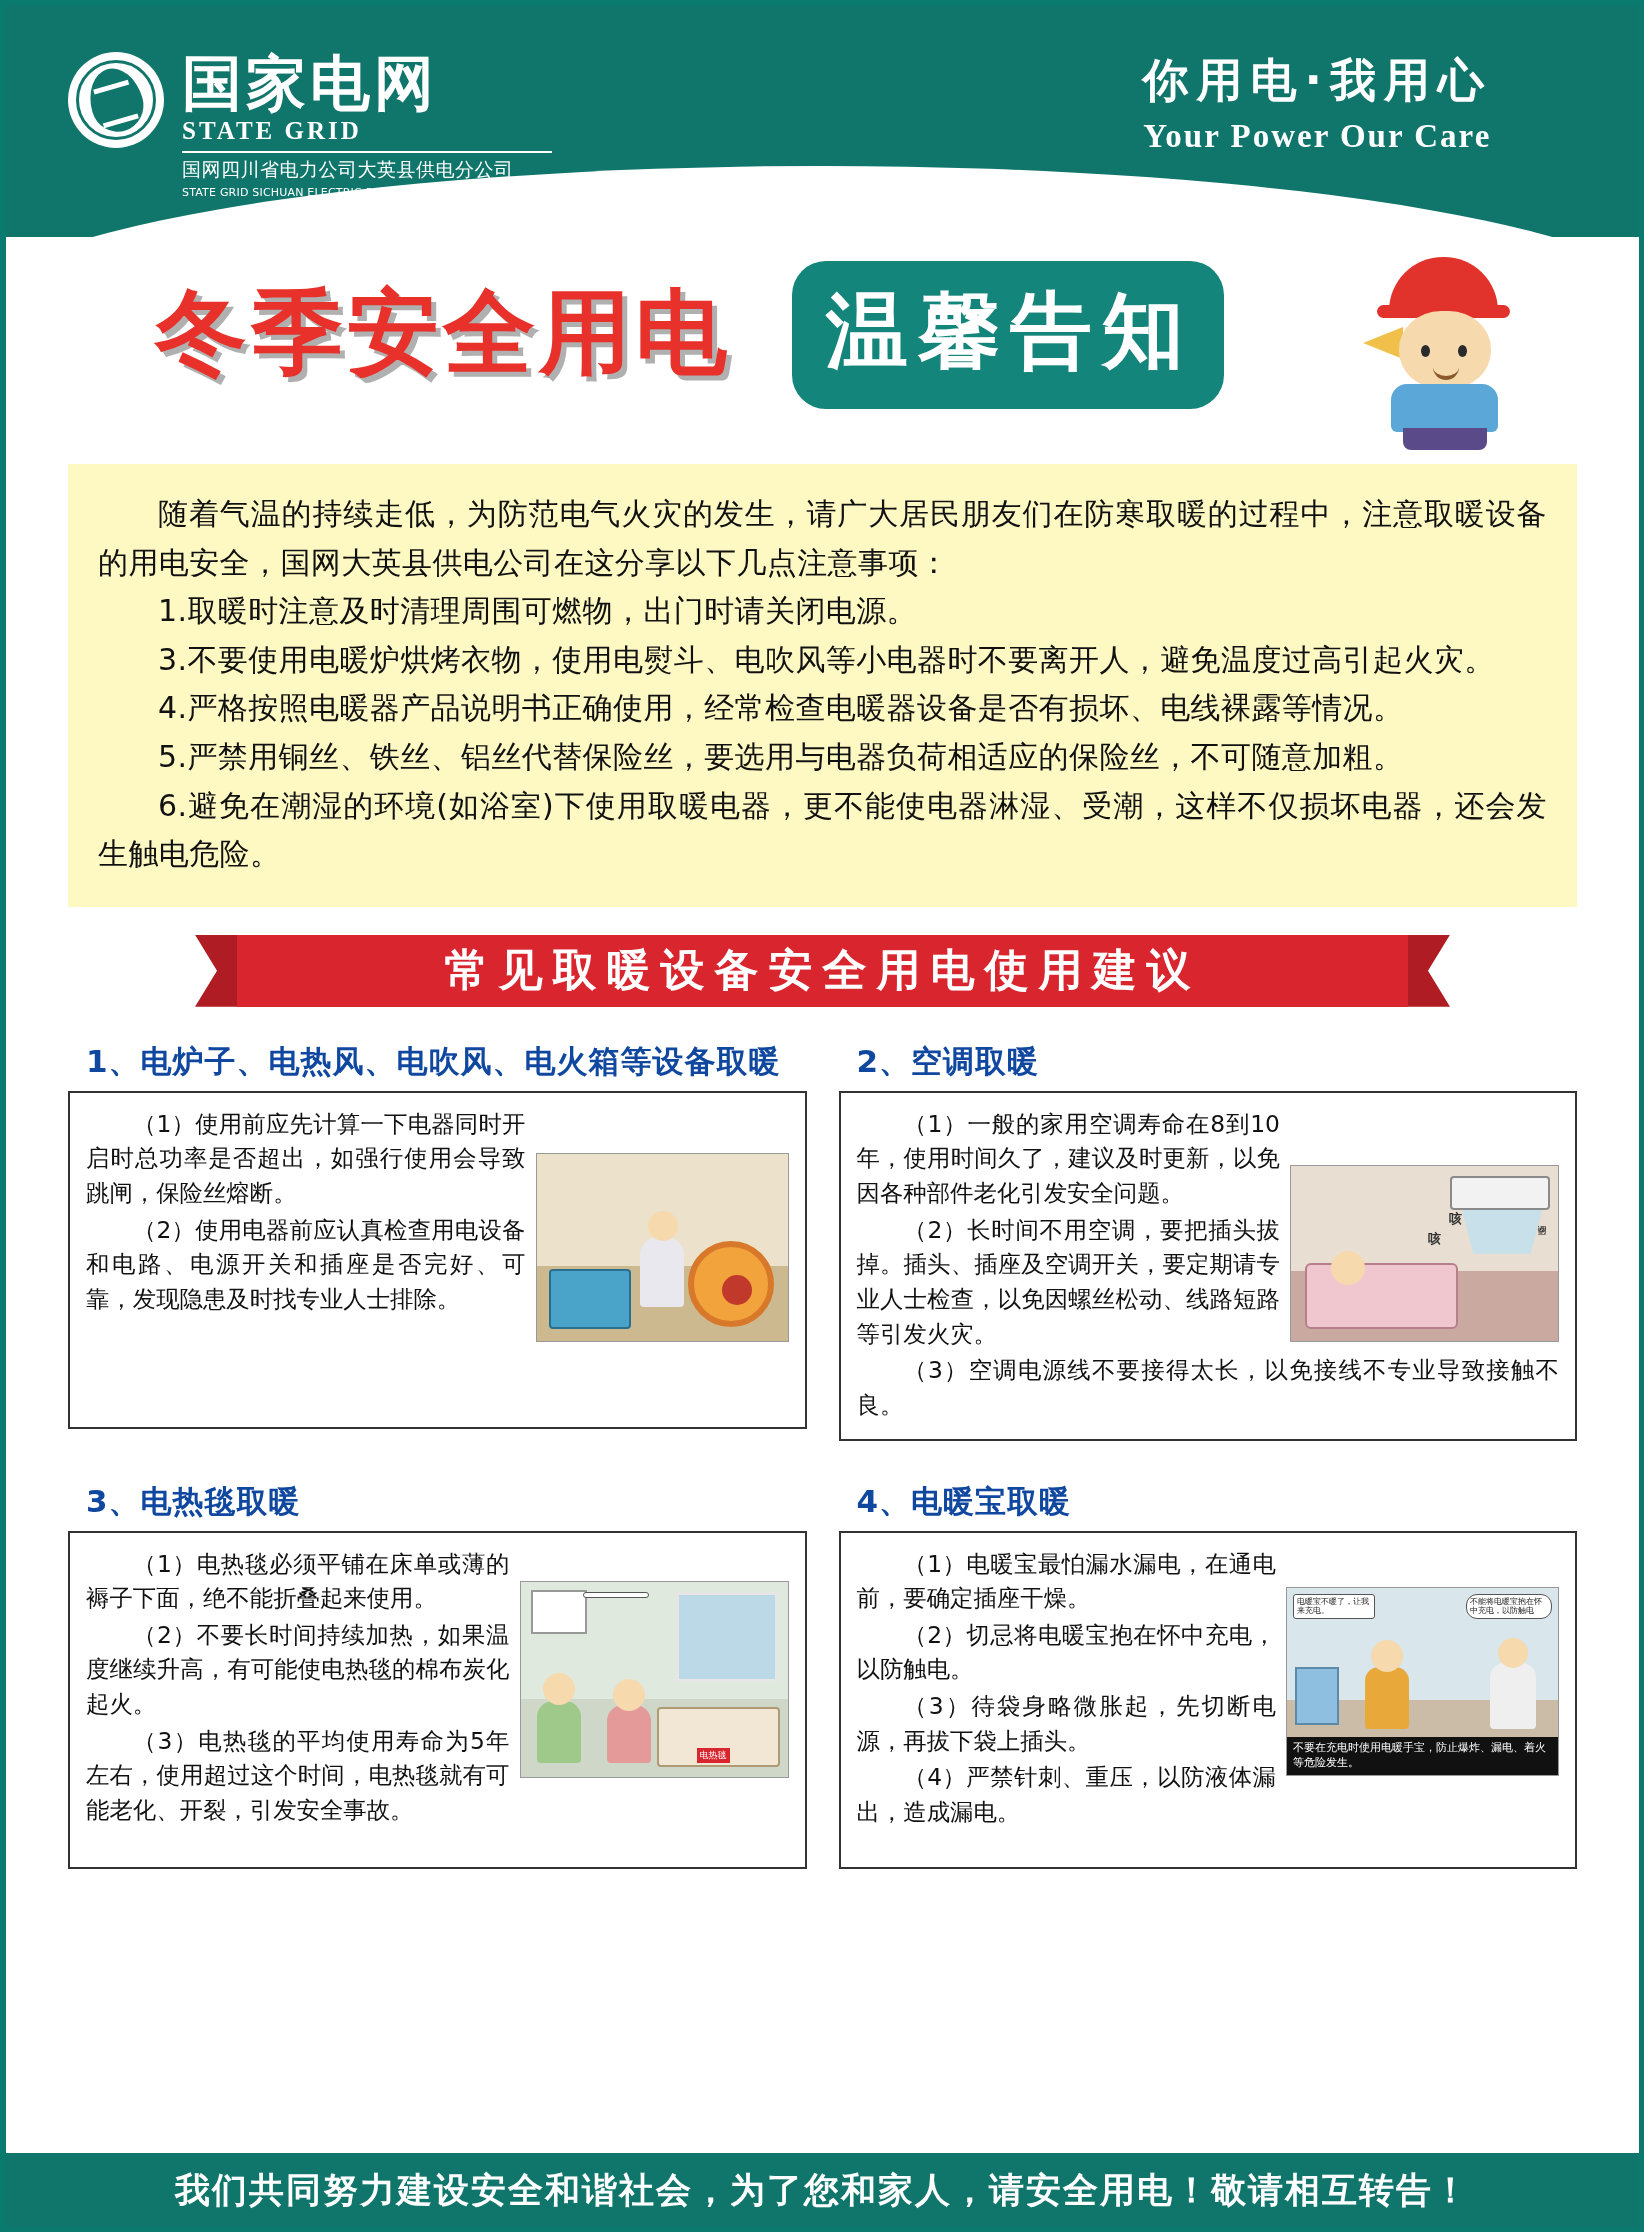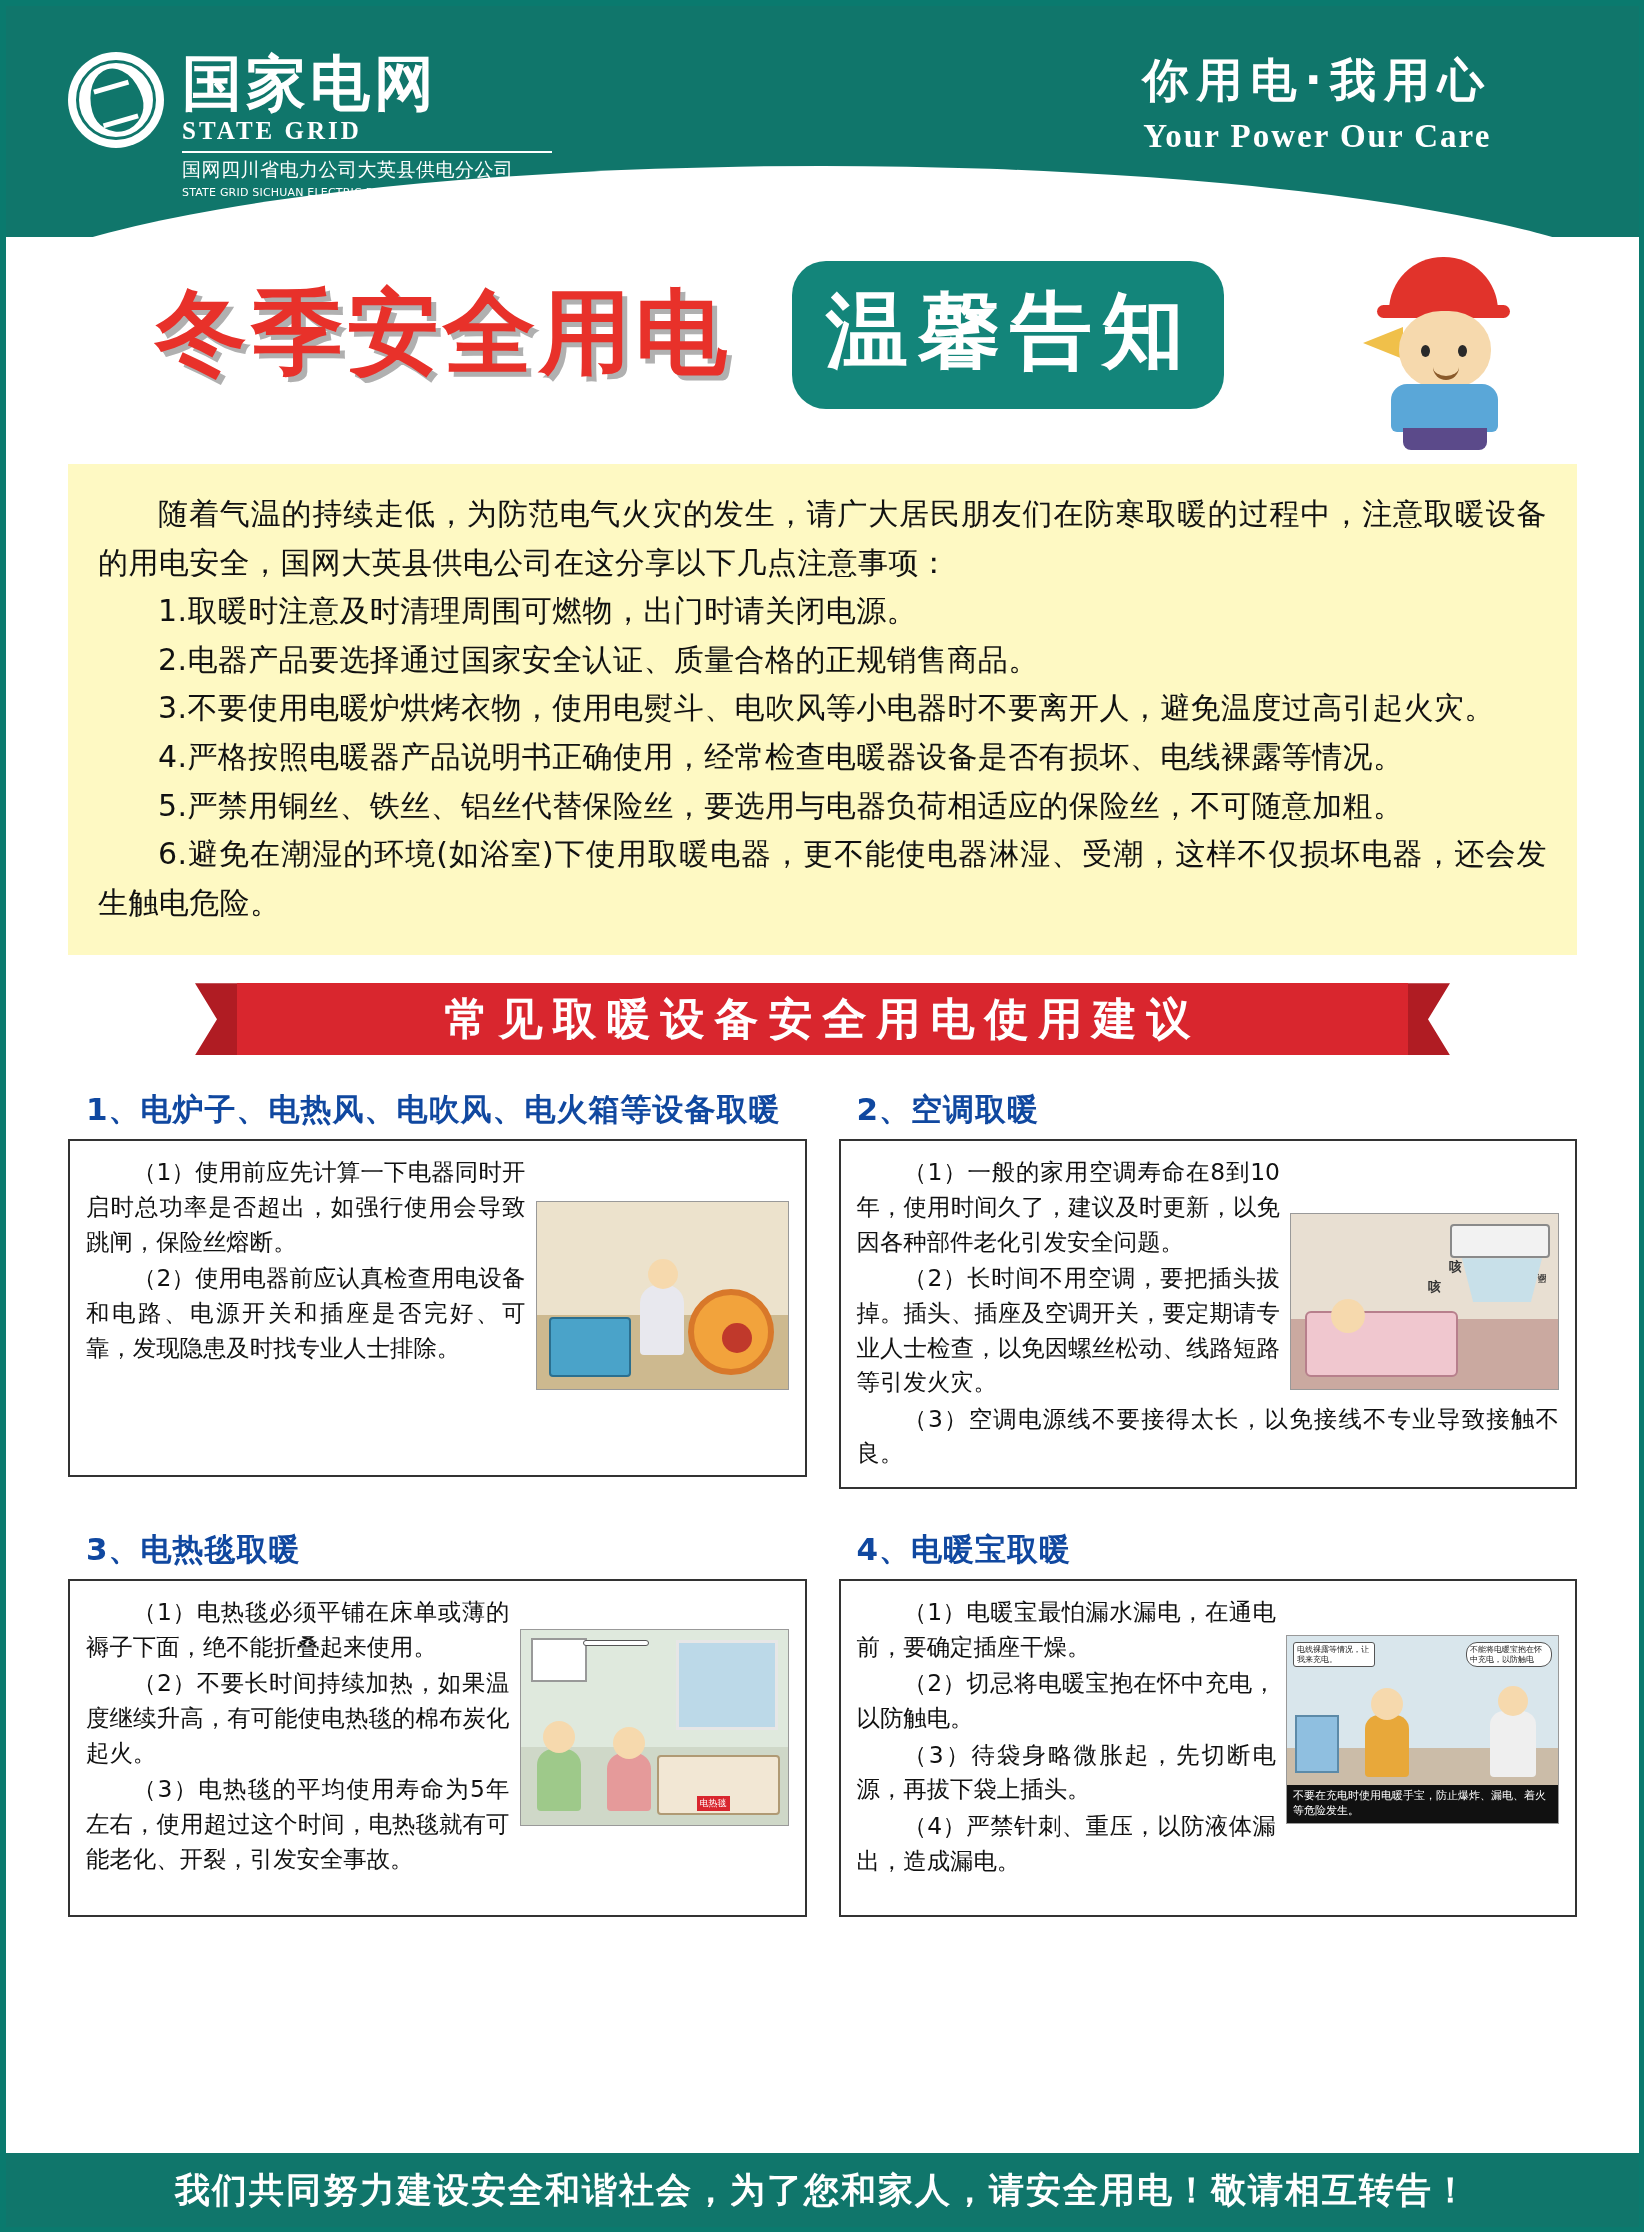--- a/index.html
+++ b/index.html
@@ -386,21 +386,20 @@
       <div class="m-eye r"></div>
       <div class="m-mouth"></div>
       <div class="m-body"></div>
       <div class="m-legs"></div>
     </div>
   </div>
 
   <div class="intro">
     <p>随着气温的持续走低，为防范电气火灾的发生，请广大居民朋友们在防寒取暖的过程中，注意取暖设备的用电安全，国网大英县供电公司在这分享以下几点注意事项：</p>
     <p class="item">1.取暖时注意及时清理周围可燃物，出门时请关闭电源。</p>
-    <p class="item">2.电器产品要选择通过国家安全认证、质量合格的正规销售商品。</p>
     <p class="item">3.不要使用电暖炉烘烤衣物，使用电熨斗、电吹风等小电器时不要离开人，避免温度过高引起火灾。</p>
     <p class="item">4.严格按照电暖器产品说明书正确使用，经常检查电暖器设备是否有损坏、电线裸露等情况。</p>
     <p class="item">5.严禁用铜丝、铁丝、铝丝代替保险丝，要选用与电器负荷相适应的保险丝，不可随意加粗。</p>
     <p class="item">6.避免在潮湿的环境(如浴室)下使用取暖电器，更不能使电器淋湿、受潮，这样不仅损坏电器，还会发生触电危险。</p>
   </div>
 
   <div class="banner-wrap">
     <div class="banner">
       <span class="banner-text">常见取暖设备安全用电使用建议</span>
     </div>
@@ -472,21 +471,21 @@
         </div>
       </div>
     </div>
 
     <div>
       <div class="sec-head">4、电暖宝取暖</div>
       <div class="card">
         <div class="illus d">
           <div class="i-sky" style="background:#d9e6ec"></div>
           <div class="i-floor" style="background:#cbbca8"></div>
-          <div class="i-note" style="left:6px;top:6px;width:74px;">电线裸露等情况，让我来充电。</div>
+          <div class="i-note" style="left:6px;top:6px;width:74px;">电暖宝不暖了，让我来充电。</div>
           <div class="i-note" style="right:6px;top:6px;width:78px;border-radius:11px;">不能将电暖宝抱在怀中充电，以防触电</div>
           <div style="position:absolute;left:78px;bottom:46px;width:44px;height:62px;background:#e8a83a;border-radius:14px 14px 4px 4px;"></div>
           <div style="position:absolute;left:84px;bottom:103px;width:32px;height:32px;background:#f6d9ad;border-radius:50%;"></div>
           <div style="position:absolute;right:22px;bottom:46px;width:46px;height:66px;background:#efefef;border-radius:14px 14px 4px 4px;"></div>
           <div style="position:absolute;right:30px;bottom:107px;width:30px;height:30px;background:#f6d9ad;border-radius:50%;"></div>
           <div style="position:absolute;left:8px;bottom:50px;width:40px;height:54px;background:#8fbfe0;border:2px solid #5c8aa8;"></div>
           <div class="i-band">不要在充电时使用电暖手宝，防止爆炸、漏电、着火等危险发生。</div>
         </div>
         <div class="txt">
           <p>（1）电暖宝最怕漏水漏电，在通电前，要确定插座干燥。</p>

